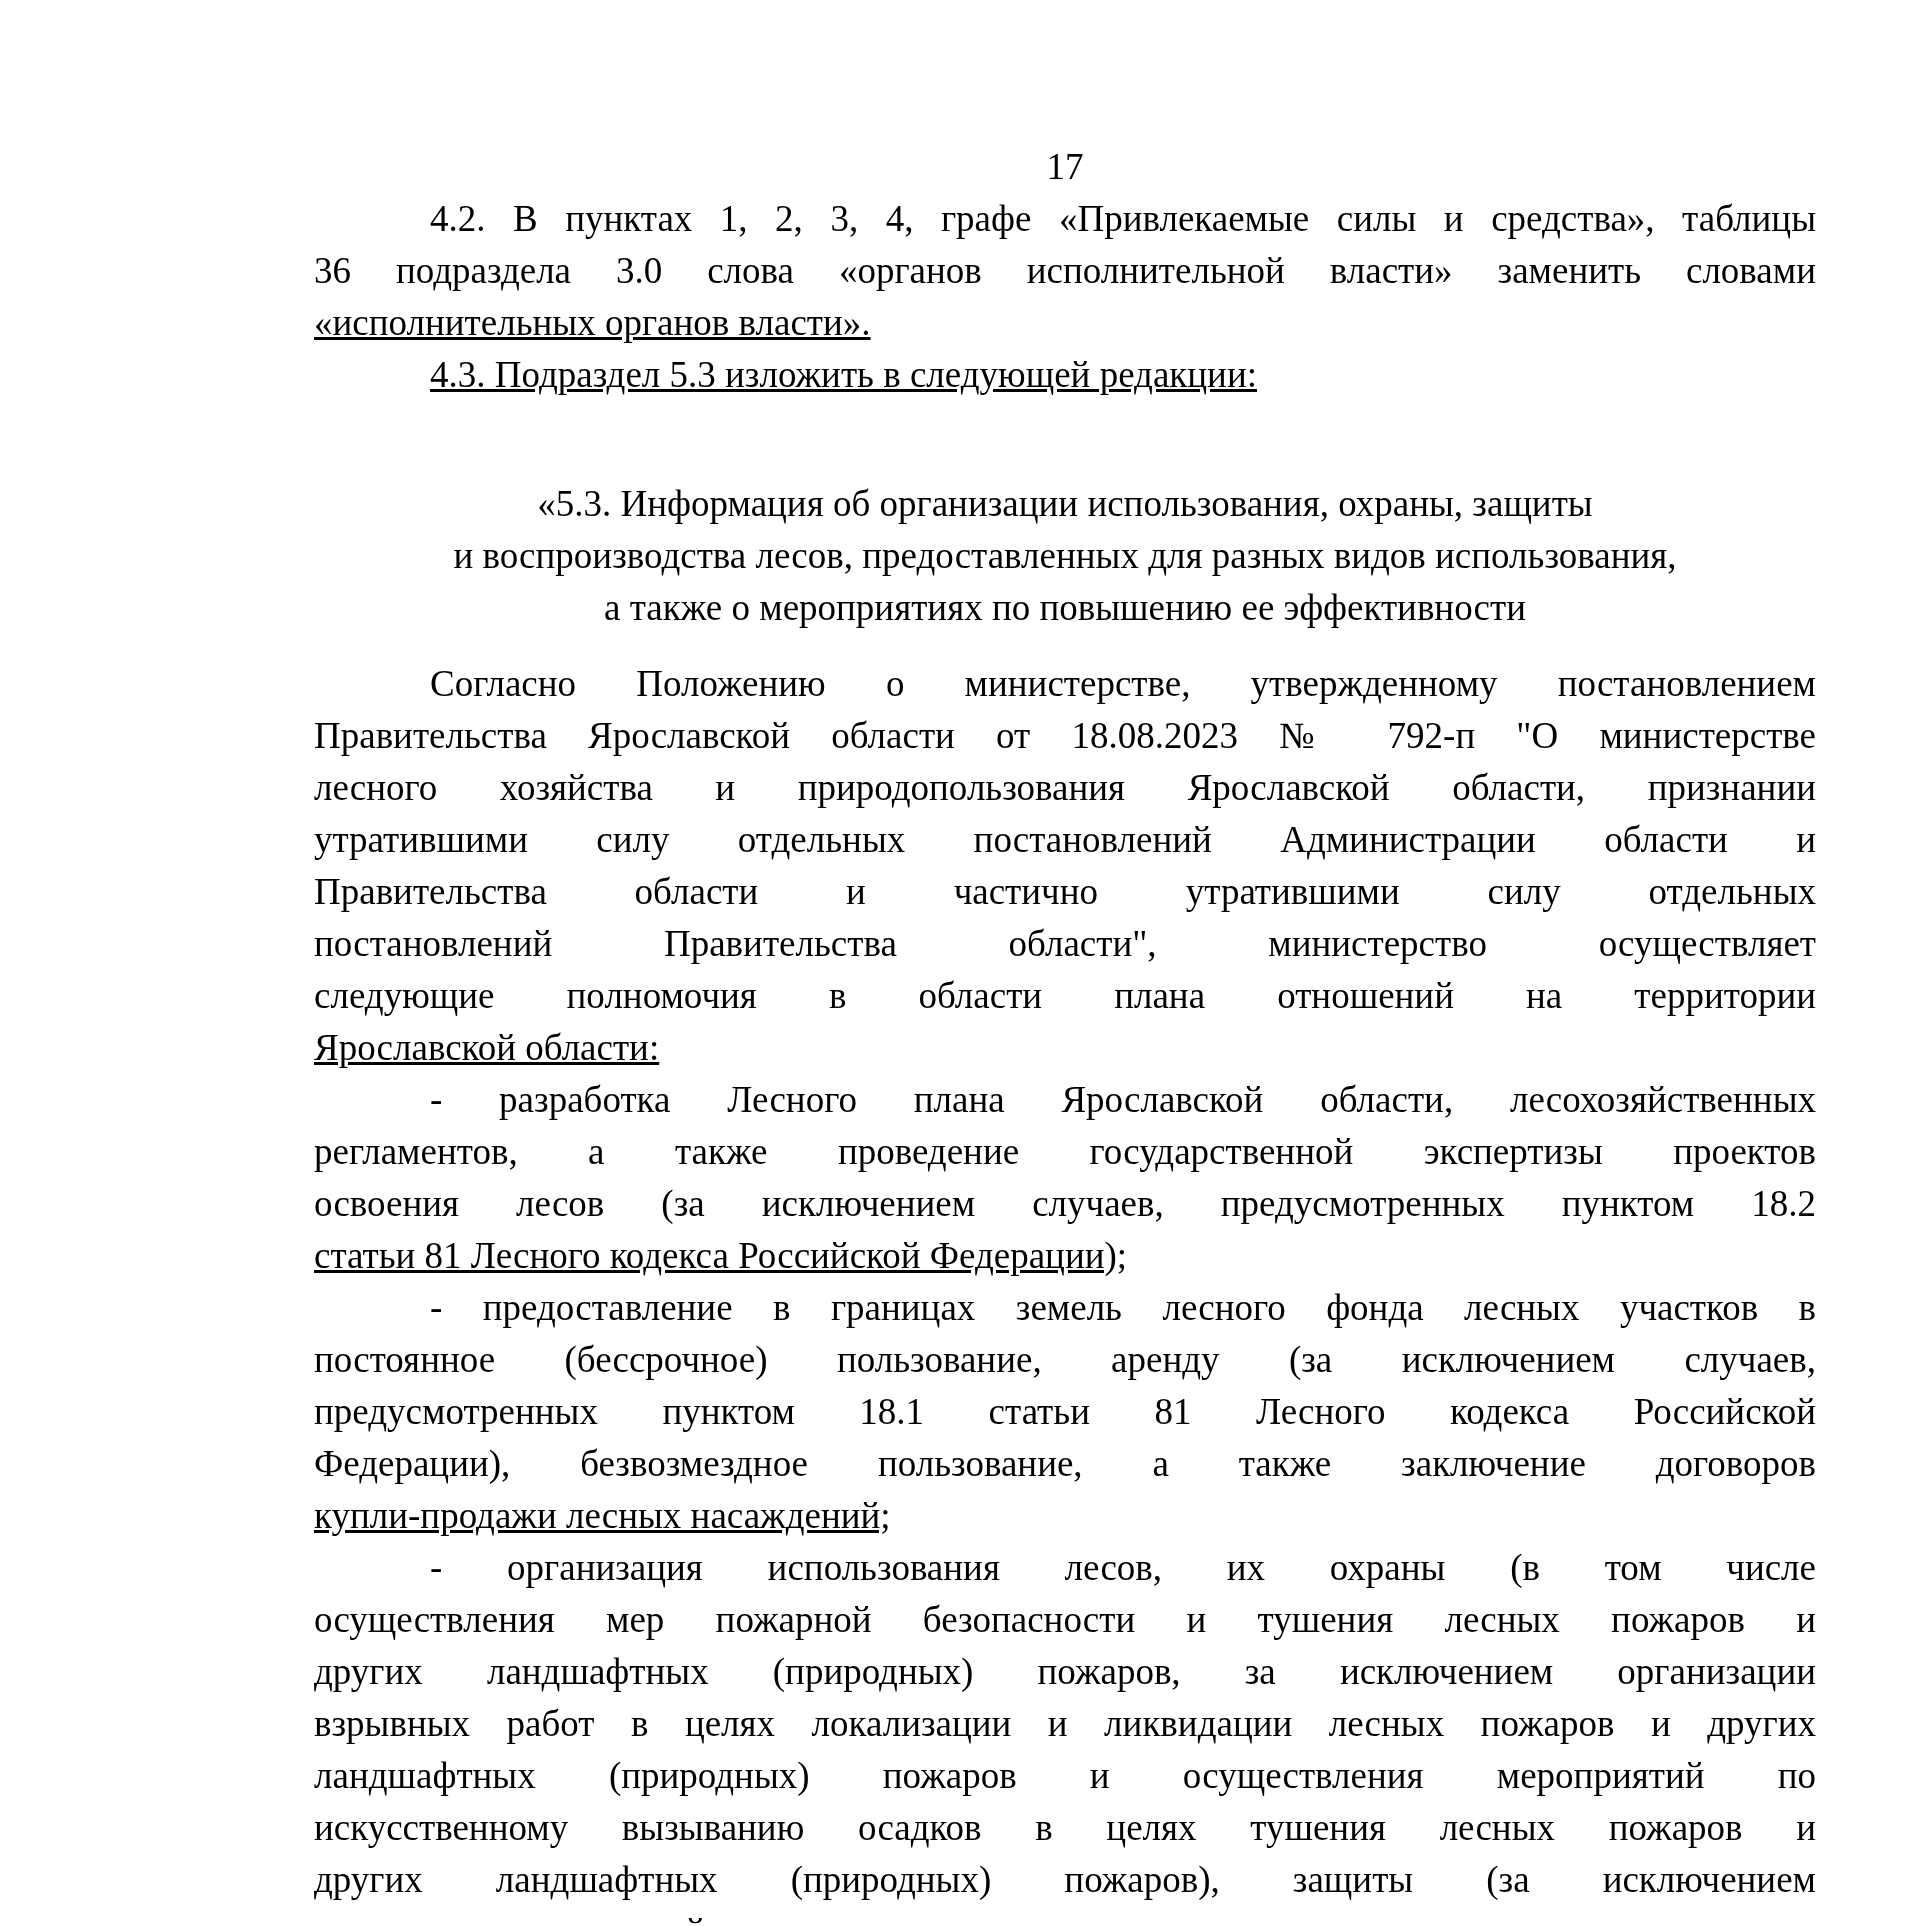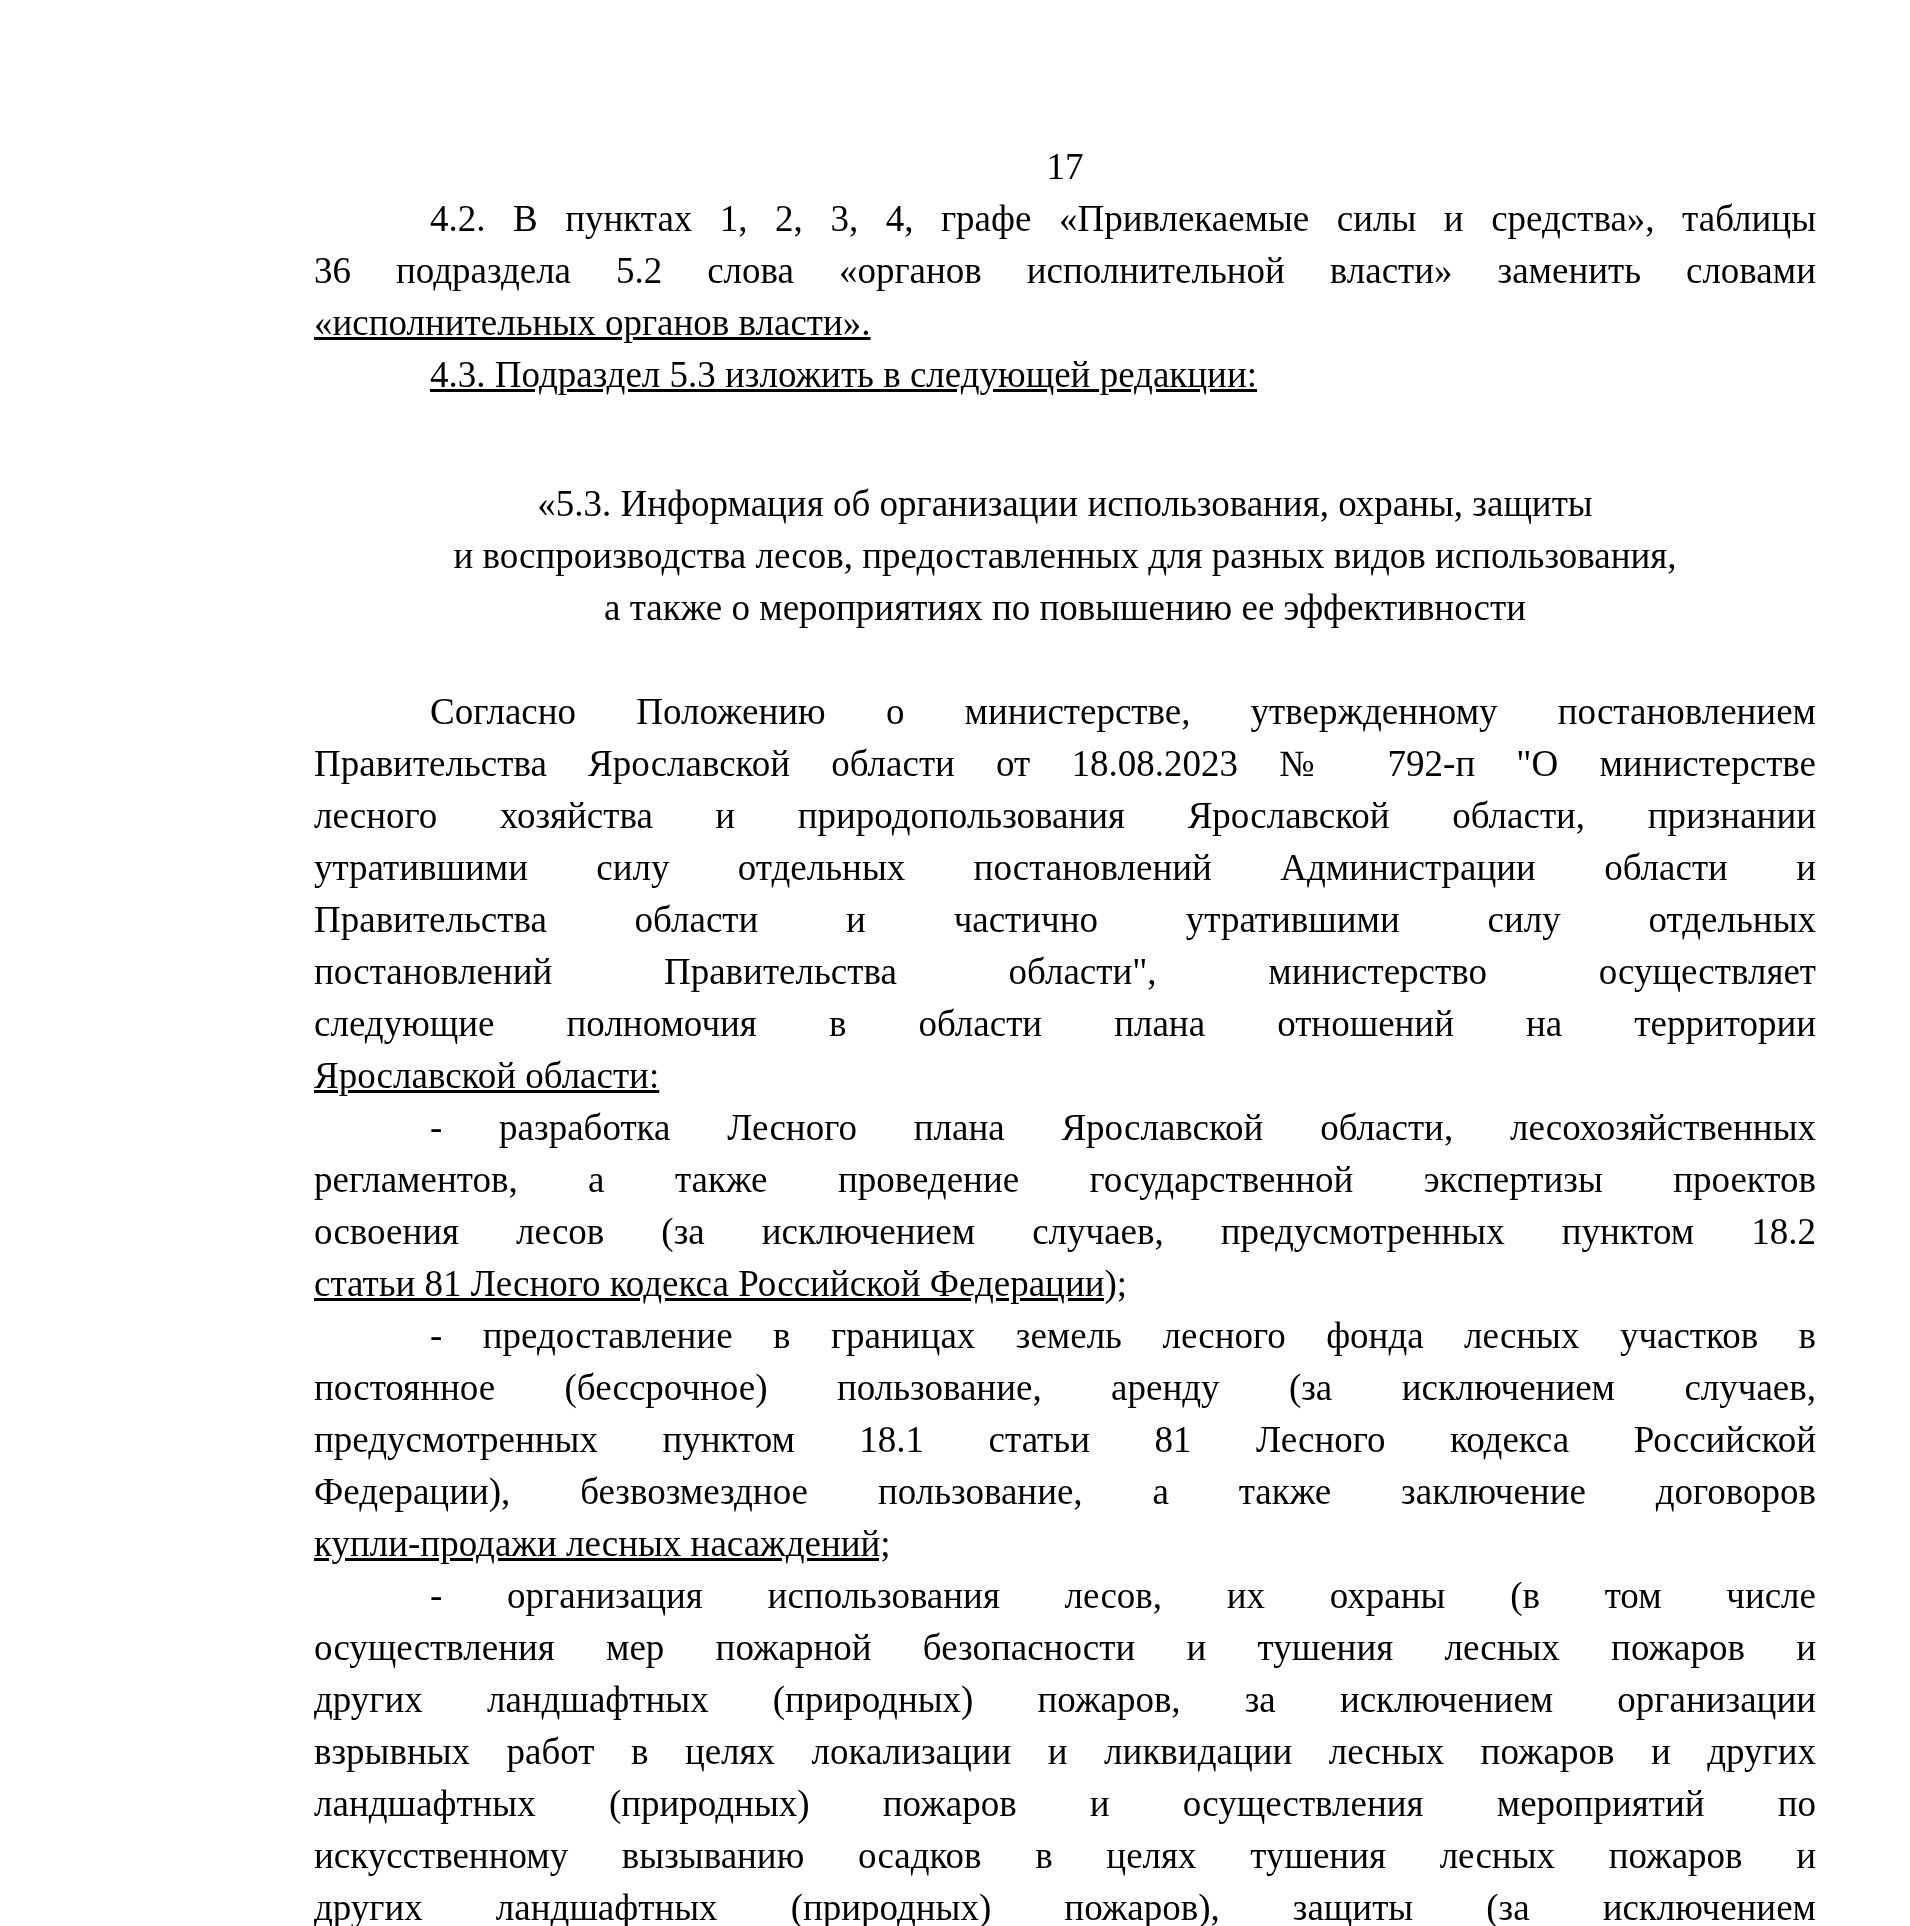--- a/index.html
+++ b/index.html
@@ -37,37 +37,37 @@
   .para .line.first {
     text-indent: 116px;
   }
   .para .line.last {
     text-align-last: left;
     text-decoration: underline;
     -moz-text-align-last: left;
   }
   .heading {
     margin-top: 77px;
-    margin-bottom: 52px;
+    margin-bottom: 24px;
   }
   .heading .centerline {
     text-align: center;
   }
 </style>
 </head>
 <body>
 
 <div class="page">
   <div class="text-column">
 
     <div class="page-number">17</div>
 
     <div class="para">
       <div class="line first">4.2. В пунктах 1, 2, 3, 4, графе «Привлекаемые силы и средства», таблицы</div>
-      <div class="line">36 подраздела 5.2 слова «органов исполнительной власти» заменить словами</div>
+      <div class="line">36 подраздела 3.0 слова «органов исполнительной власти» заменить словами</div>
       <div class="line last">«исполнительных органов власти».</div>
     </div>
 
     <div class="para">
       <div class="line first last">4.3. Подраздел 5.3 изложить в следующей редакции:</div>
     </div>
 
     <div class="heading">
       <div class="centerline">«5.3. Информация об организации использования, охраны, защиты</div>
       <div class="centerline">и воспроизводства лесов, предоставленных для разных видов использования,</div>

